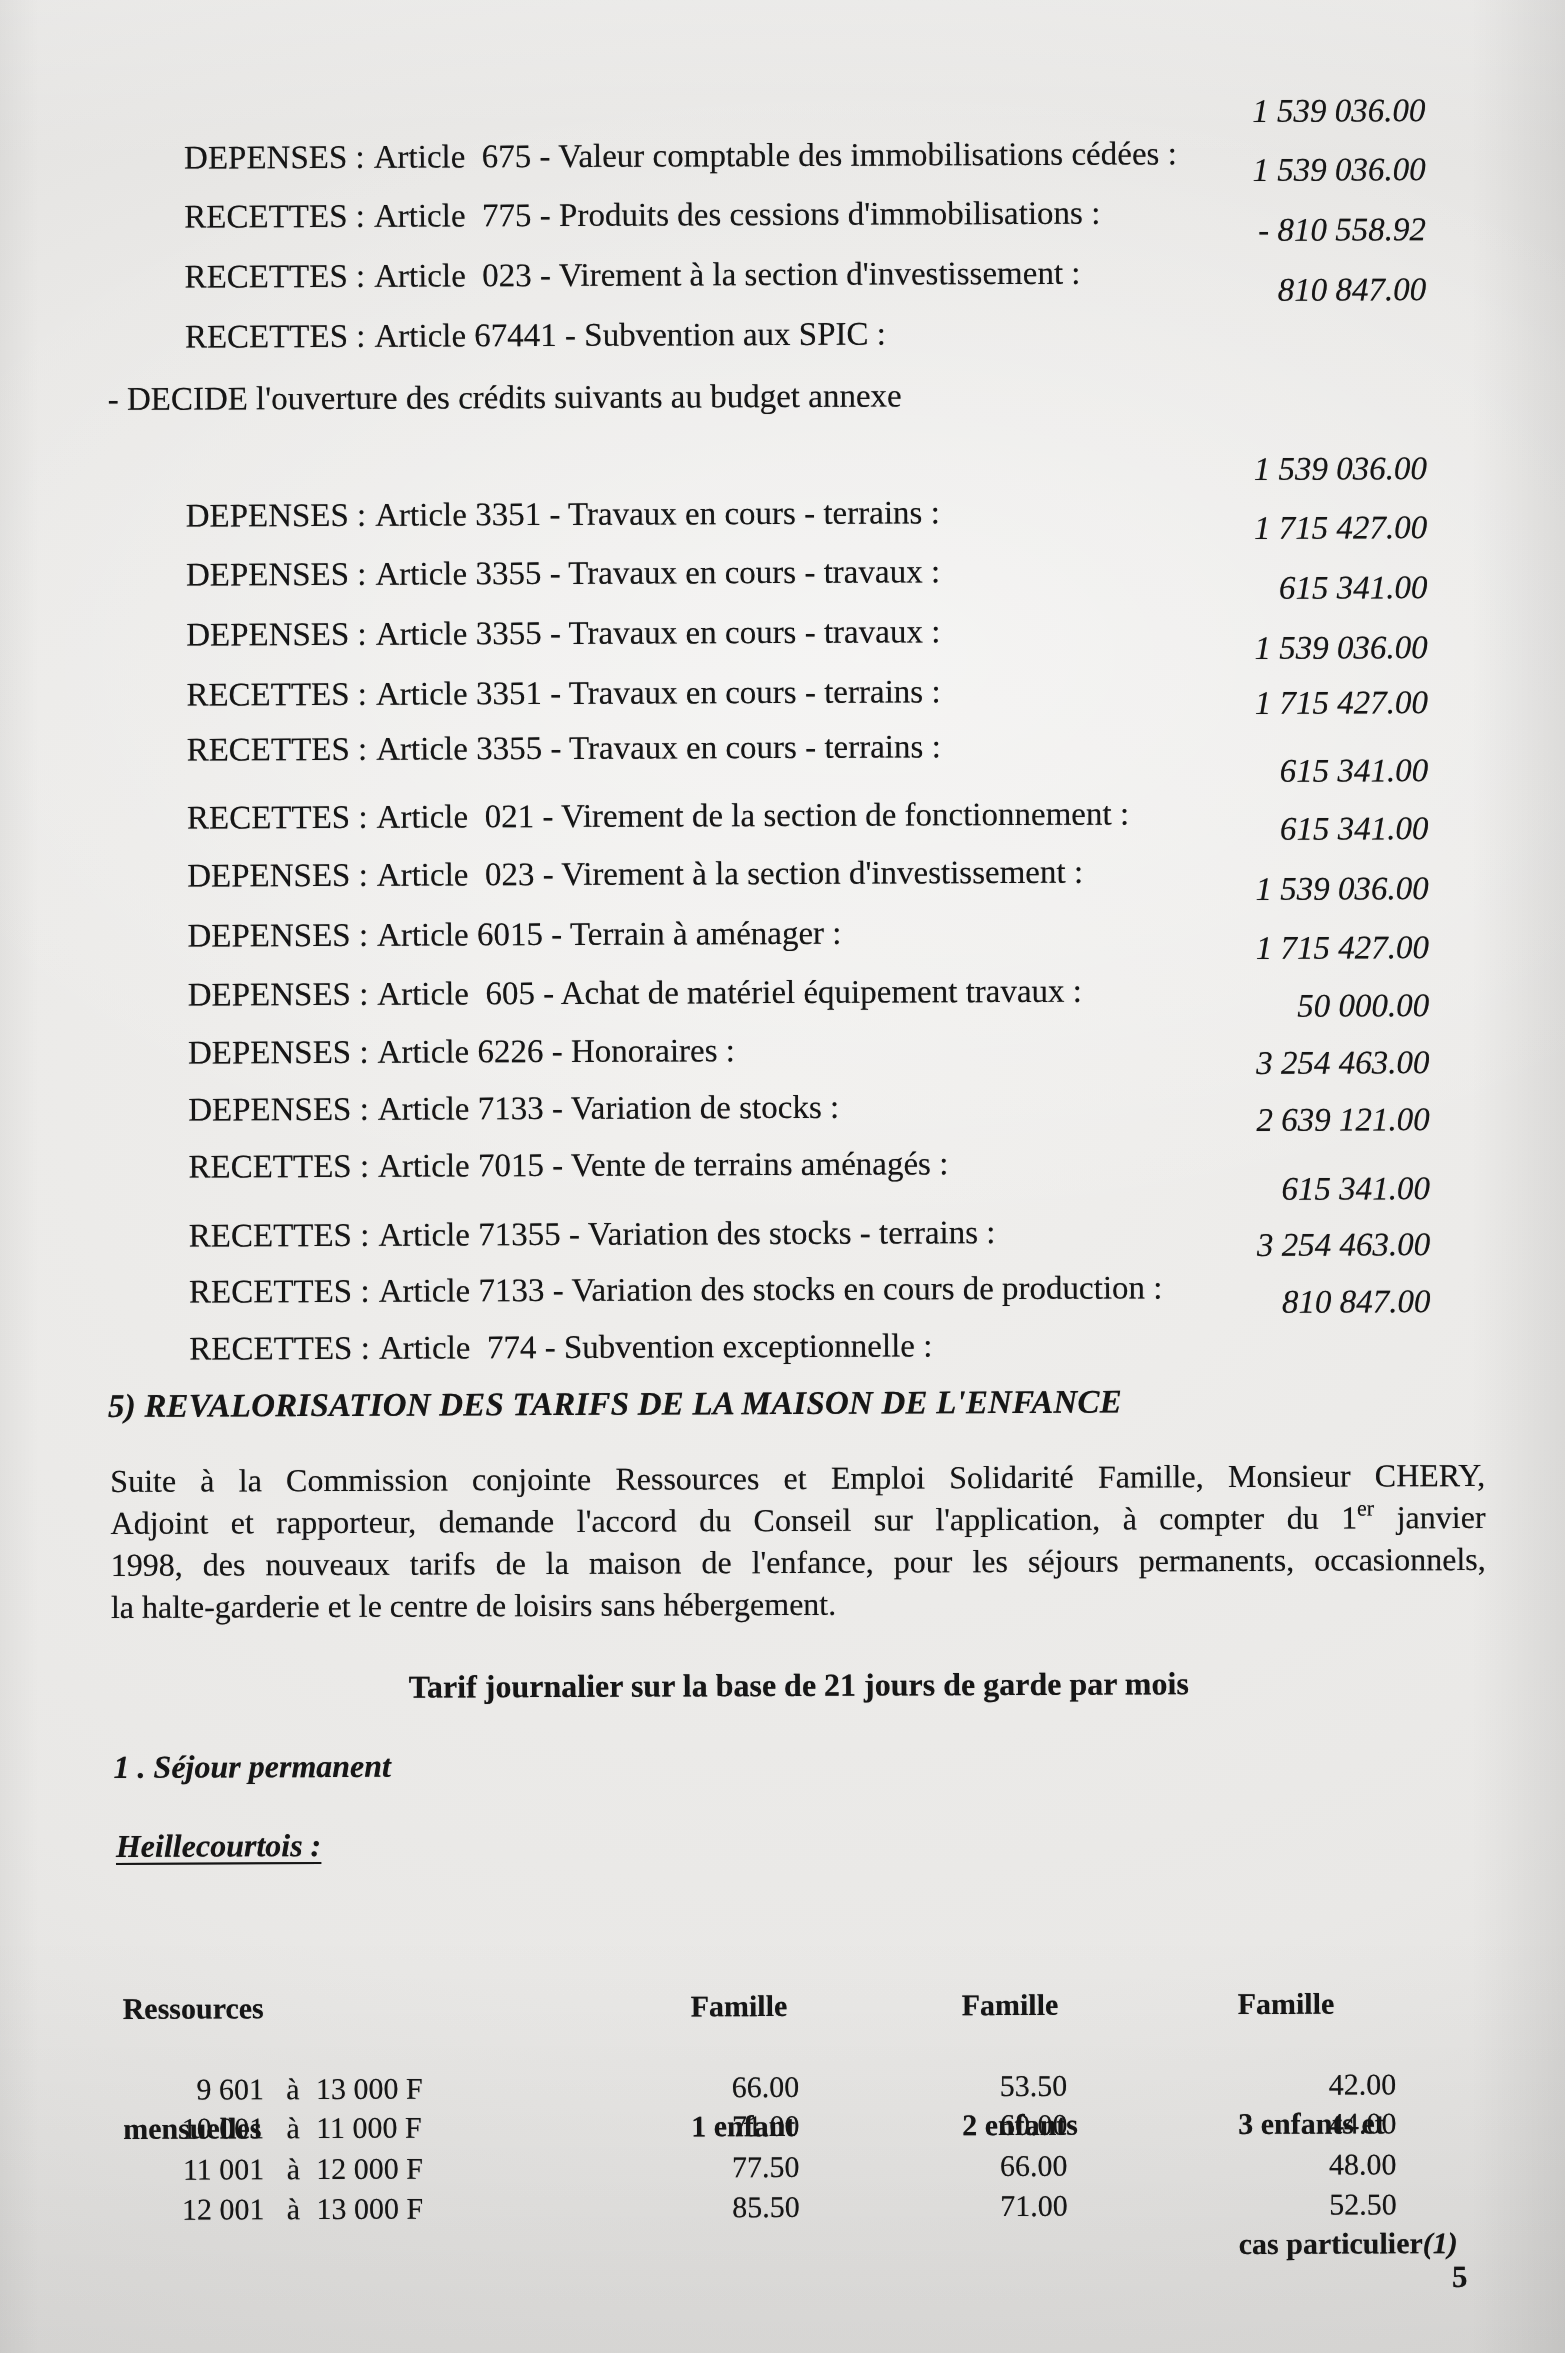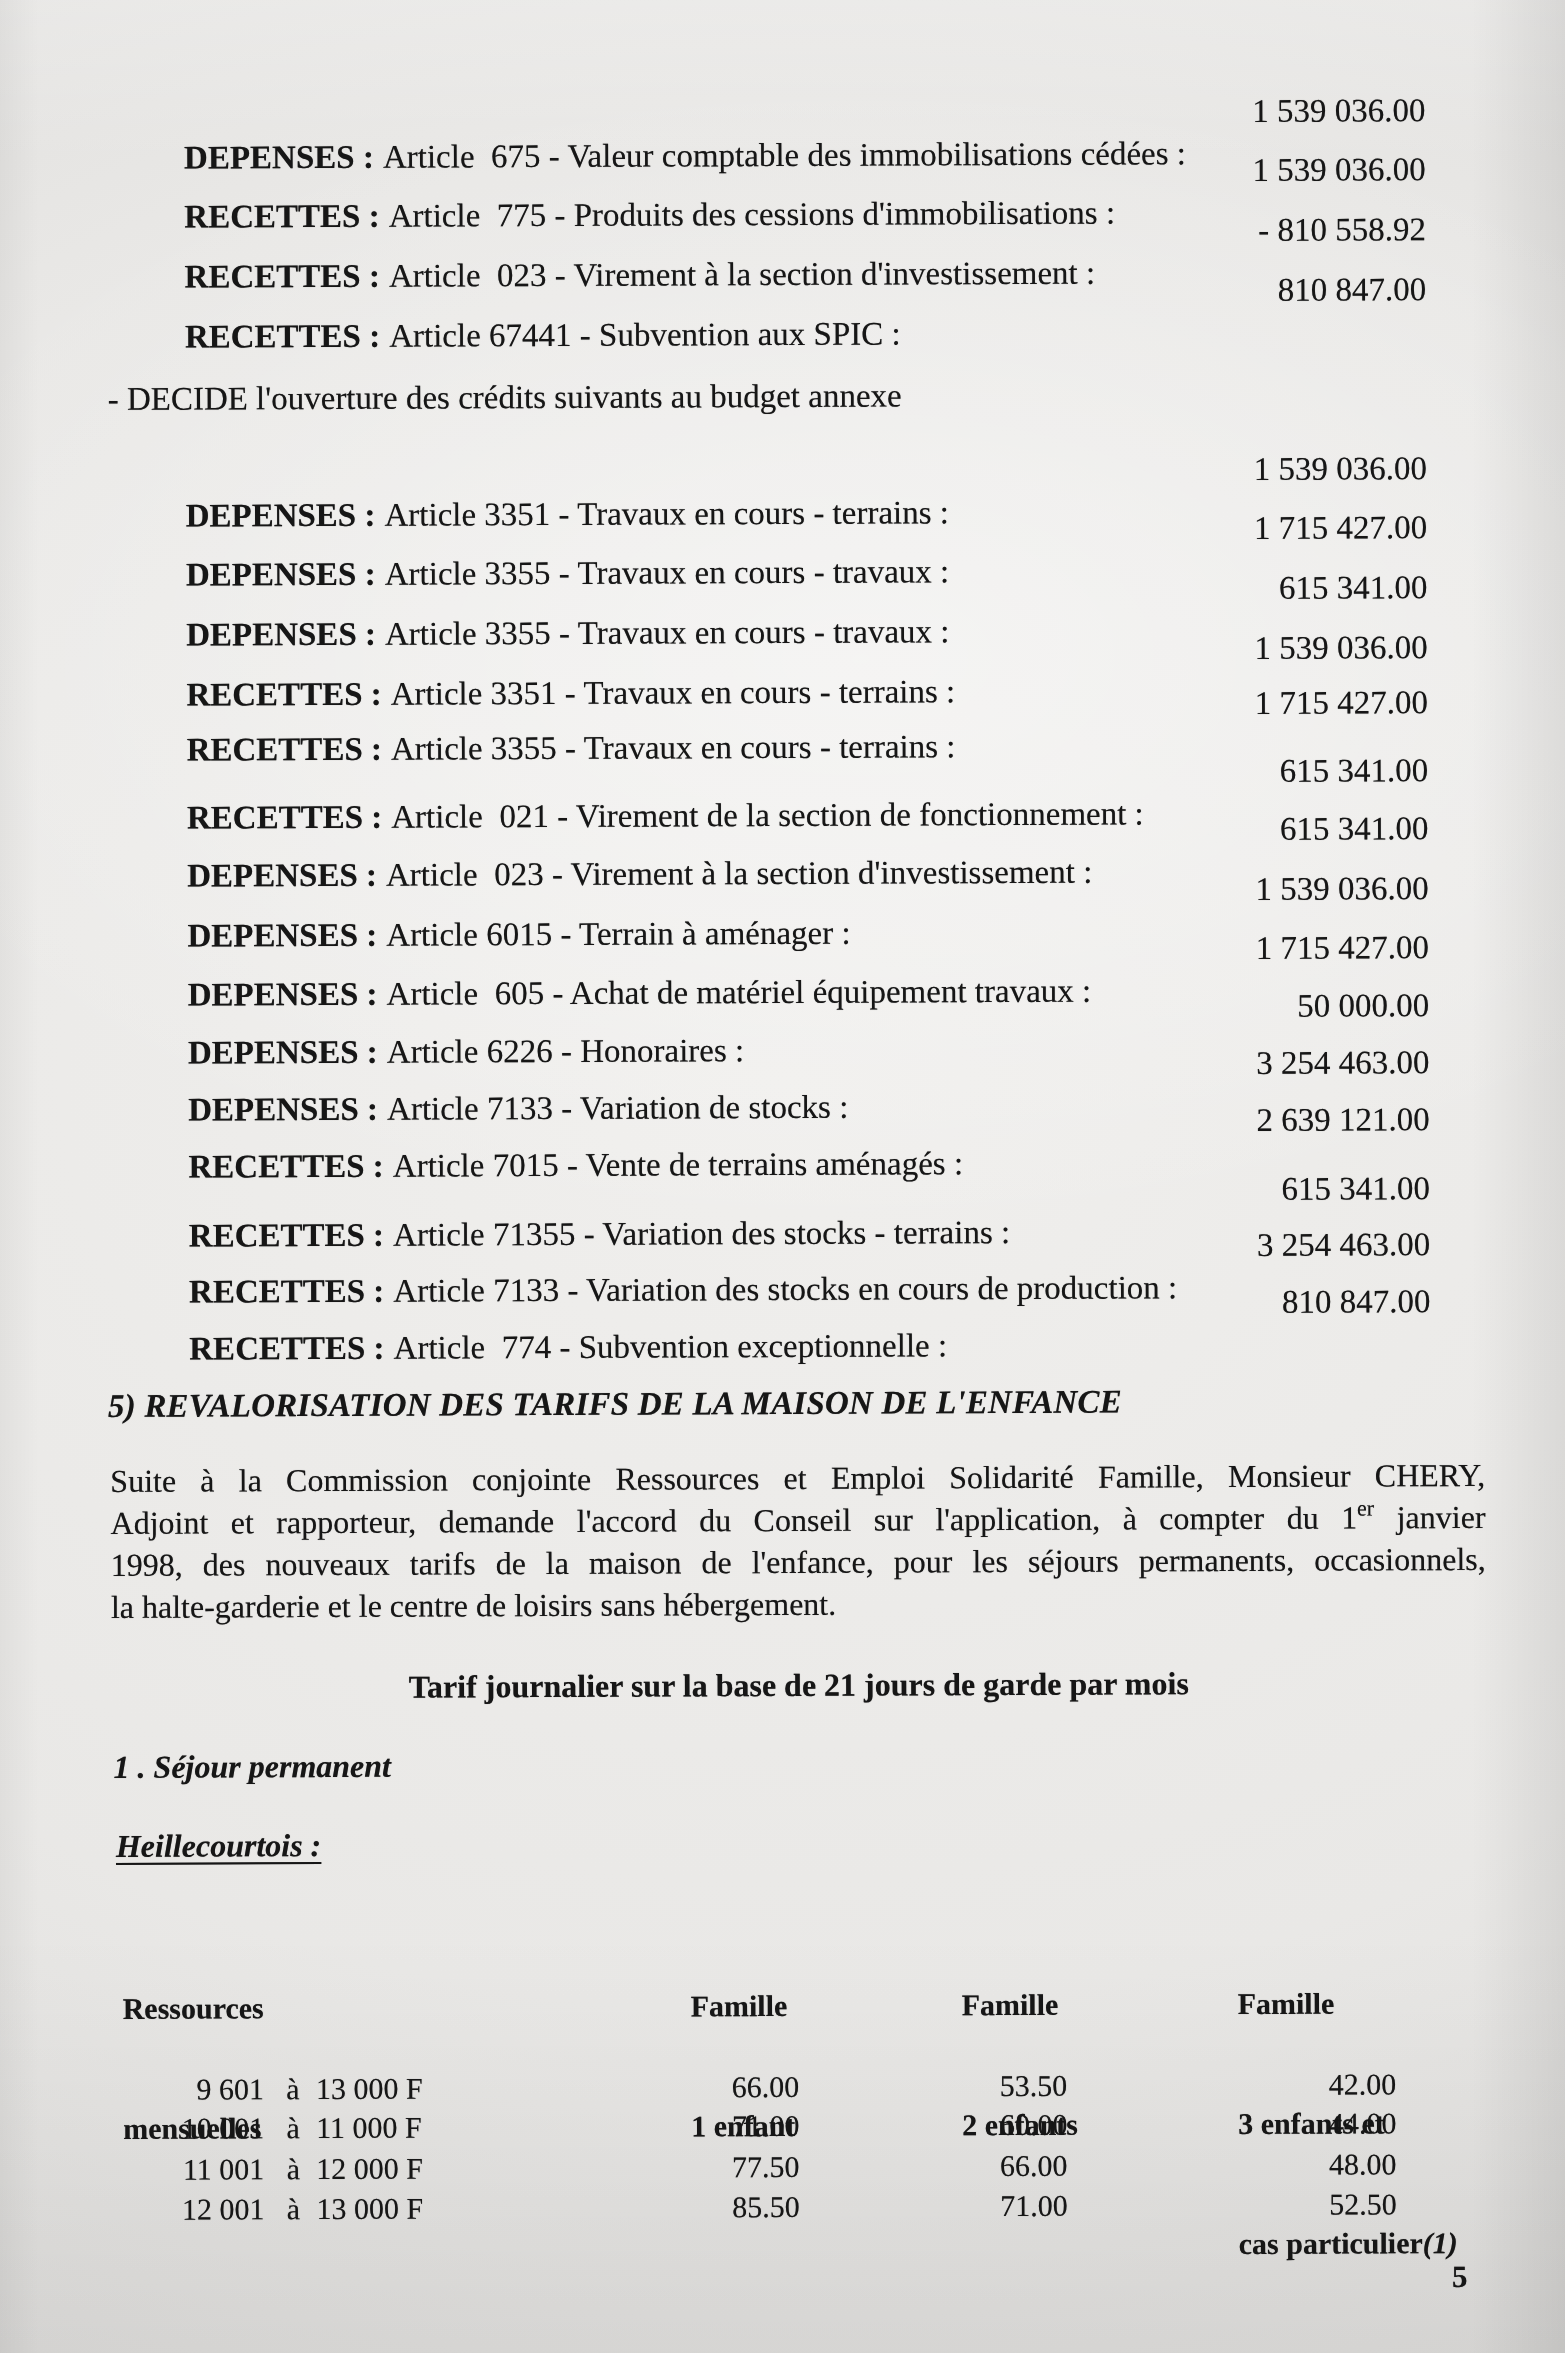--- a/index.html
+++ b/index.html
@@ -23,22 +23,22 @@
     position: absolute; inset: 0;
     transform: rotate(-0.25deg);
     transform-origin: 50% 50%;
   }
   .ink  { text-shadow: 0 0 0.7px rgba(22,22,22,0.55); }
   .lrow {
     position: absolute; left: 139px; right: 135px;
     height: 42px; line-height: 42px;
     font-size: 33px; white-space: pre;
   }
-  .lrow .llabel { font-weight: bold; margin-right: 9px; }
-  .lrow .amount { position: absolute; right: 0; top: 0; line-height: 42px; }
+  .lrow .llabel { font-weight: normal; margin-right: 9px; }
+  .lrow .amount { position: absolute; right: 0; top: 0; line-height: 42px; font-style: italic; }
   .decide {
     position: absolute; left: 111px; top: 375px;
     height: 42px; line-height: 42px; font-size: 33px; white-space: pre;
   }
   .h5 {
     position: absolute; left: 107px; top: 1382px;
     font-size: 33px; font-weight: bold; font-style: italic;
     letter-spacing: 0.2px; line-height: 42px; white-space: pre;
   }
   .para {

